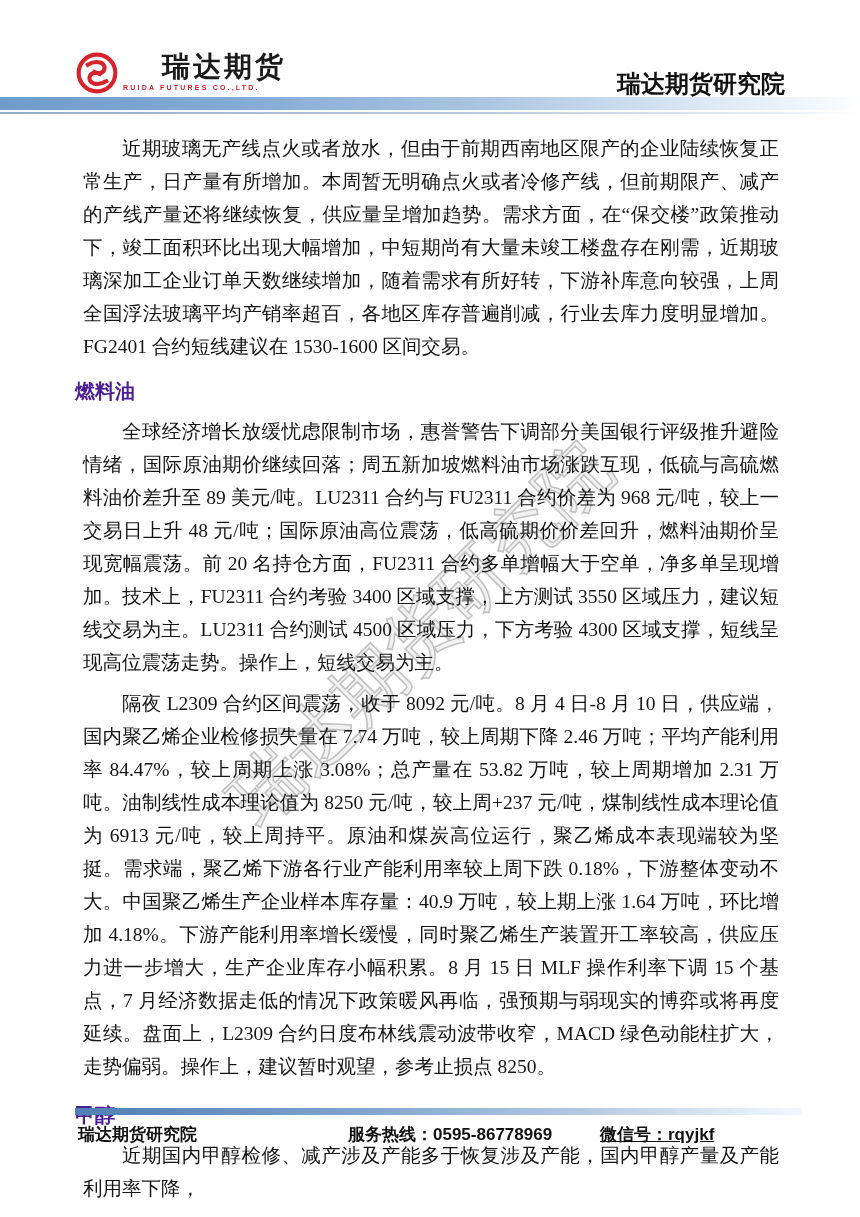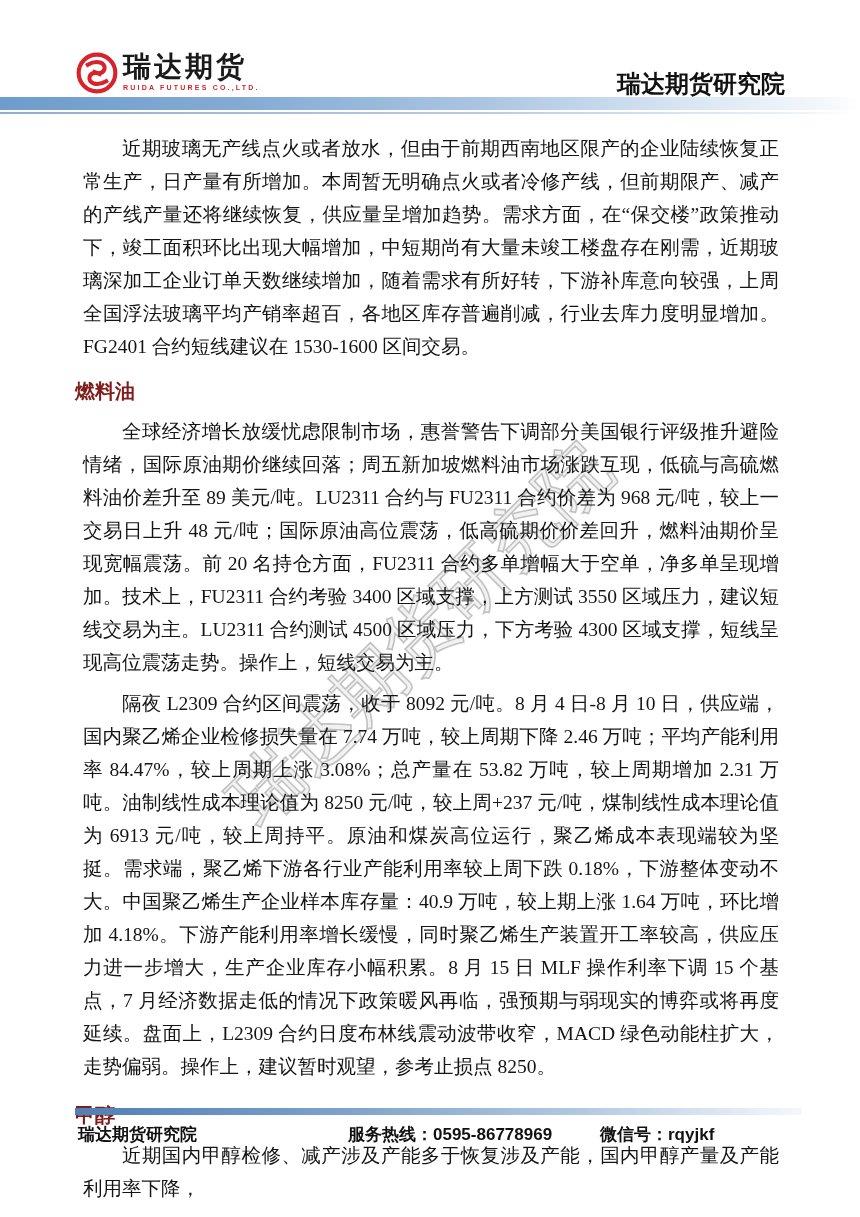--- a/index.html
+++ b/index.html
@@ -14,21 +14,21 @@
   
   .header{
     display:flex;justify-content:space-between;align-items:flex-end;
     height:97px;padding:0 75px;box-sizing:border-box;
   }
   .logo{display:flex;align-items:flex-start;padding-bottom:2px;}
   .logo-icon{width:44px;height:44px;margin-right:4px;}
   .logo-text{display:flex;flex-direction:column;justify-content:flex-start;}
   .brand-cn{
     font-family:"Liberation Sans","DejaVu Sans",sans-serif;
-    font-weight:bold;font-size:28px;line-height:32px;letter-spacing:3px;color:#1a1a1a;
+    font-weight:bold;font-size:28px;line-height:32px;letter-spacing:3px;color:#1a1a1a;margin-left:39px;
   }
   .brand-en{
     font-family:"Liberation Sans","DejaVu Sans",sans-serif;
     font-size:7px;letter-spacing:2.2px;color:#d7232b;margin-top:1px;font-weight:bold;
   }
   .header-title{
     font-family:"Liberation Sans","DejaVu Sans",sans-serif;
     font-weight:bold;font-size:24px;line-height:26px;color:#111;
   }
   .header-rule-main{
@@ -64,37 +64,37 @@
     margin:8px;
     font-size:19.5px;
     line-height:33px;
     text-align:justify;
     text-indent:2em;
     color:#141414;
   }
   .doc h2{
     margin:16px 0 12px 0;
     font-family:"Liberation Sans","DejaVu Sans",sans-serif;
-    font-size:20px;line-height:24px;font-weight:bold;color:#7f1d1d;
+    font-size:20px;line-height:24px;font-weight:bold;color:#4c1d95;
   }
   .doc h2.methanol{margin-top:20px;}
   
   .footer{position:absolute;left:0;top:1108px;width:860px;z-index:1;}
   .footer-rule{
     margin-left:75px;width:727px;height:7px;
     background:linear-gradient(90deg,#4f7fb5 0%,#7fa3cc 38%,#b3c9e2 70%,#dfe9f4 90%,#f4f8fc 100%);
   }
   .footer-row{
     position:relative;height:24px;margin-top:9px;
     font-family:"Liberation Sans","DejaVu Sans",sans-serif;
     font-size:17px;line-height:22px;font-weight:600;color:#111;
   }
   .footer-org{position:absolute;left:78px;}
   .footer-hotline{position:absolute;left:348px;}
-  .footer-wechat{position:absolute;left:600px;}
+  .footer-wechat{position:absolute;left:600px;text-decoration:underline;}
 </style>
 </head>
 <body>
 
 <div class="page">
 
   <div class="header">
     <div class="logo">
       <svg class="logo-icon" viewBox="0 0 48 48">
         <circle cx="24" cy="24" r="20" fill="none" stroke="#d7232b" stroke-width="4.5"></circle>

